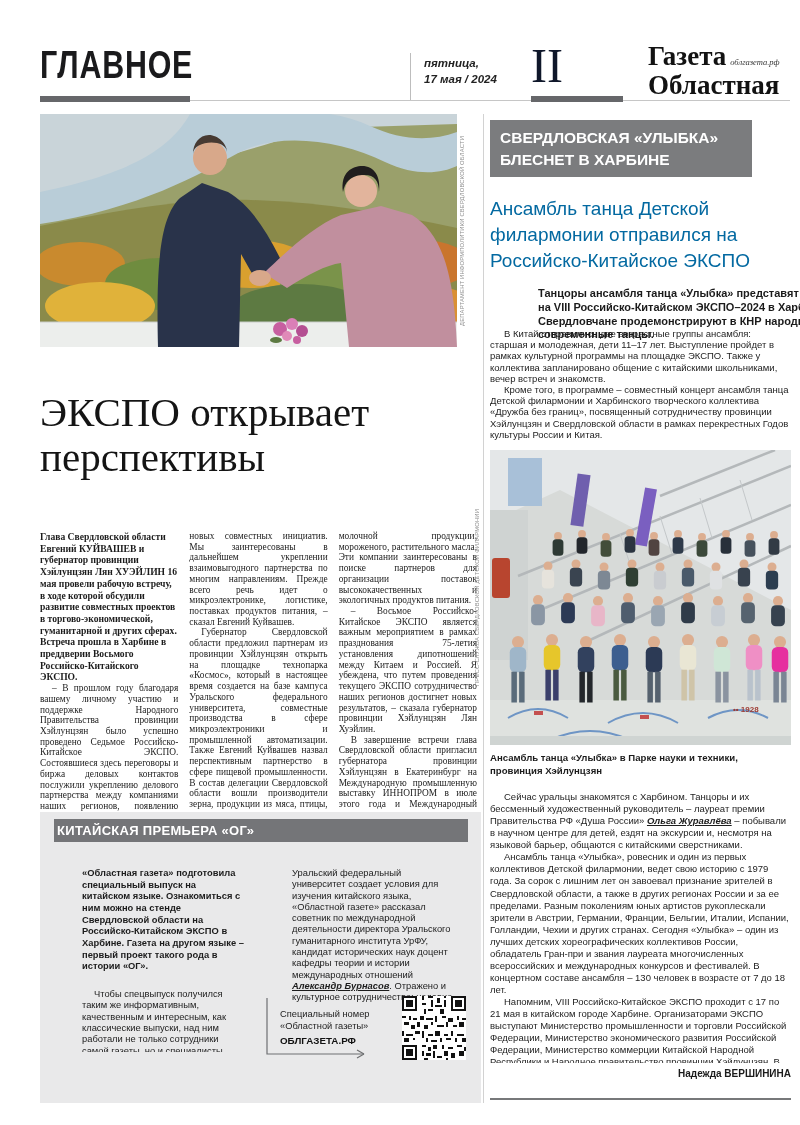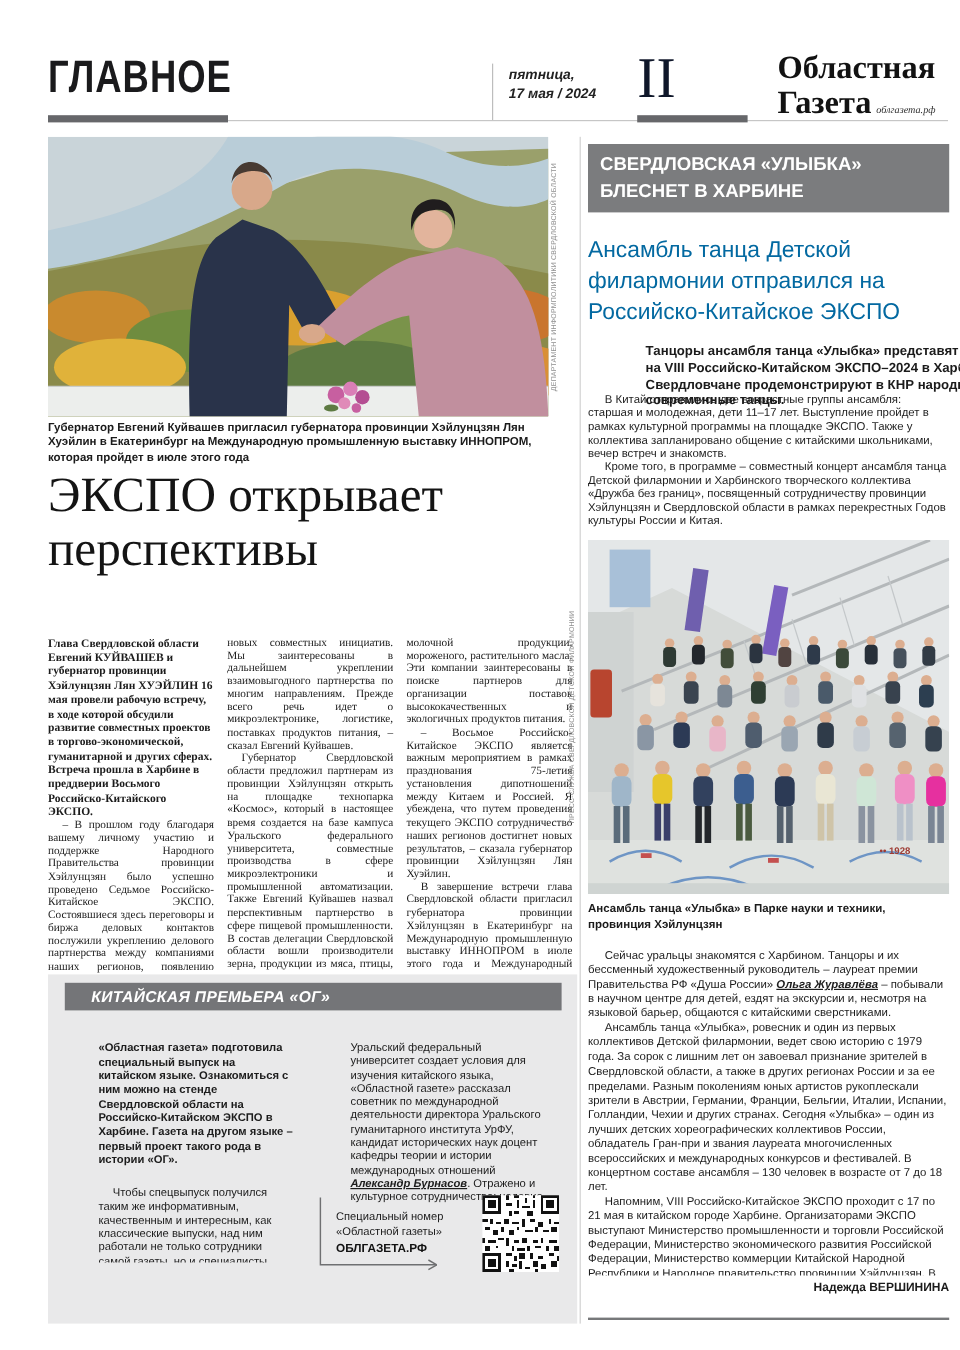--- a/index.html
+++ b/index.html
@@ -33,39 +33,39 @@
   .columns{left:40px;top:531px;width:437px;height:282px;column-count:3;column-gap:11px;
            column-fill:auto;overflow:hidden;font-family:"Liberation Serif",serif;
            font-size:9.4px;line-height:1.14;text-align:justify;color:#1c1c1c;}
   .columns p{margin:0;text-indent:12px;}
   .lead{font-family:Liberation Serif, serif;font-weight:700;font-size:9.6px;
         line-height:1.22;margin:0 0 9px 0;text-indent:0 !important;text-align:left;}
 
   .divider-vert{left:483px;top:114px;width:1px;height:989px;background:#d2d2d2;}
 
   
-  .right-bar{left:490px;top:120px;width:301px;height:57px;background:#7b7c7e;color:#fff;
+  .right-bar{left:490px;top:120px;width:262px;height:57px;background:#7b7c7e;color:#fff;
              font-weight:700;font-size:15.5px;line-height:1.45;padding:7px 0 0 10px;box-sizing:border-box;}
   .right-subhead{left:490px;top:196px;width:300px;font-size:19px;line-height:1.38;color:#0369a1;}
   .right-lead{left:490px;top:287px;width:301px;font-size:11px;font-weight:700;line-height:1.25;margin-left:48px;}
   .right-body{width:301px;font-size:9.5px;line-height:1.18;color:#1d1d1d;}
   .right-body p{margin:0;text-indent:14px;}
   .rb1{left:490px;top:328px;height:120px;overflow:hidden;}
   .photo-right{left:490px;top:450px;width:301px;height:295px;}
   .credit-right{left:474px;top:450px;height:295px;width:9px;}
   .caption-right{left:490px;top:752px;width:301px;font-size:9.6px;font-weight:700;line-height:1.35;}
   .rb2{left:490px;top:791px;line-height:1.27;height:272px;overflow:hidden;}
   .author{left:490px;top:1068px;width:301px;text-align:right;font-weight:700;font-size:10px;}
   .right-rule{left:490px;top:1098px;width:301px;height:2px;background:#77787a;}
 
   
   .panel{left:40px;top:812px;width:441px;height:291px;background:#e9e9ea;}
   .panel-title{left:54px;top:819px;width:414px;height:23px;background:#747578;color:#fff;
-               font-weight:700;font-size:13px;line-height:23px;padding-left:22px;box-sizing:border-box;
-               letter-spacing:.3px;font-style:italic;}
+               font-weight:700;font-size:13px;line-height:23px;padding-left:3px;box-sizing:border-box;
+               letter-spacing:.3px;}
   .box-col{top:852px;width:194px;font-size:9.35px;line-height:1.21;color:#1c1c1c;}
   .box-col p{margin:16px;text-indent:12px;}
   .box-col p.noind{text-indent:0;}
   .box-lead{font-weight:700;line-height:1.25;margin-bottom:2px !important;}
   .bc1{left:66px;height:200px;overflow:hidden;}
   .bc2{left:276px;height:150px;overflow:hidden;}
   .rich-b{font-style:italic;text-decoration:underline;}
 
   .footer-text{left:280px;top:1008px;width:125px;font-size:9.3px;line-height:1.3;color:#1c1c1c;}
   .footer-site{left:280px;top:1035px;font-size:9.8px;font-weight:700;color:#111;}
@@ -81,22 +81,22 @@
   <div class="abs rule-thin"></div>
   <div class="abs bar-section"></div>
   <div class="abs bar-page"></div>
   <div class="abs header-divider"></div>
   <div class="abs date-block">
     <div>пятница,</div>
     <div>17 мая / 2024</div>
   </div>
   <div class="abs page-number">II</div>
   <div class="abs masthead">
+    <div><span>Газета</span><span class="masthead-site">облгазета.рф</span></div>
     <div>Областная</div>
-    <div><span>Газета</span><span class="masthead-site">облгазета.рф</span></div>
   </div>
 
   <svg class="abs photo-main" viewBox="0 0 417 233" preserveAspectRatio="none">
     <rect width="417" height="233" fill="#c9d4d9"></rect>
     <path d="M0,95 C40,70 90,60 140,52 C200,42 250,20 290,14 L417,10 L417,233 L0,233 Z" fill="#9aa06b"></path>
     <path d="M150,0 C130,35 90,60 0,78 L0,110 C100,95 160,60 200,38 C240,18 300,26 345,48 C375,62 400,60 417,52 L417,18 C390,28 360,26 330,12 C300,-2 260,-6 220,0 Z" fill="#b9cdd8"></path>
     <path d="M0,112 C60,100 120,88 180,86 C260,84 340,98 417,114 L417,233 L0,233 Z" fill="#8a8a4a"></path>
     <ellipse cx="40" cy="150" rx="45" ry="22" fill="#c98a2e"></ellipse>
     <ellipse cx="120" cy="170" rx="55" ry="26" fill="#6f8c3f"></ellipse>
     <ellipse cx="210" cy="150" rx="60" ry="24" fill="#d9a02f"></ellipse>
@@ -121,21 +121,20 @@
     <g>
       <circle cx="240" cy="215" r="7" fill="#c75fa0"></circle>
       <circle cx="252" cy="210" r="6" fill="#da7fb7"></circle>
       <circle cx="262" cy="217" r="6" fill="#b44e92"></circle>
       <circle cx="247" cy="222" r="5" fill="#e08ab8"></circle>
       <circle cx="257" cy="226" r="4" fill="#c75fa0"></circle>
       <ellipse cx="236" cy="226" rx="6" ry="3" fill="#5d7a42"></ellipse>
     </g>
   </svg>
   <div class="abs vcredit credit-main">ДЕПАРТАМЕНТ ИНФОРМПОЛИТИКИ СВЕРДЛОВСКОЙ ОБЛАСТИ</div>
-  <div class="abs caption-main">Губернатор Евгений Куйвашев пригласил губернатора провинции Хэйлунцзян Лян Хуэйлин в Екатеринбург на Международную промышленную выставку ИННОПРОМ, которая пройдет в июле этого года</div>
 
   <div class="abs headline">ЭКСПО открывает перспективы</div>
   <div class="abs columns">
     <p class="lead">Глава Свердловской области Евгений КУЙВАШЕВ и губернатор провинции Хэйлунцзян Лян ХУЭЙЛИН 16 мая провели рабочую встречу, в ходе которой обсудили развитие совместных проектов в торгово-экономической, гуманитарной и других сферах. Встреча прошла в Харбине в преддверии Восьмого Российско-Китайского ЭКСПО.</p>
     <p>– В прошлом году благодаря вашему личному участию и поддержке Народного Правительства провинции Хэйлунцзян было успешно проведено Седьмое Российско-Китайское ЭКСПО. Состоявшиеся здесь переговоры и биржа деловых контактов послужили укреплению делового партнерства между компаниями наших регионов, появлению новых совместных инициатив. Мы заинтересованы в дальнейшем укреплении взаимовыгодного партнерства по многим направлениям. Прежде всего речь идет о микроэлектронике, логистике, поставках продуктов питания, – сказал Евгений Куйвашев.</p>
     <p>Губернатор Свердловской области предложил партнерам из провинции Хэйлунцзян открыть на площадке технопарка «Космос», который в настоящее время создается на базе кампуса Уральского федерального университета, совместные производства в сфере микроэлектроники и промышленной автоматизации. Также Евгений Куйвашев назвал перспективным партнерство в сфере пищевой промышленности. В состав делегации Свердловской области вошли производители зерна, продукции из мяса, птицы, молочной продукции, мороженого, растительного масла. Эти компании заинтересованы в поиске партнеров для организации поставок высококачественных и экологичных продуктов питания.</p>
     <p>– Восьмое Российско-Китайское ЭКСПО является важным мероприятием в рамках празднования 75-летия установления дипотношений между Китаем и Россией. Я убеждена, что путем проведения текущего ЭКСПО сотрудничество наших регионов достигнет новых результатов, – сказала губернатор провинции Хэйлунцзян Лян Хуэйлин.</p>
     <p>В завершение встречи глава Свердловской области пригласил губернатора провинции Хэйлунцзян в Екатеринбург на Международную промышленную выставку ИННОПРОМ в июле этого года и Международный женский форум «Крепкая семья – основа государства».</p>
 
   </div>

